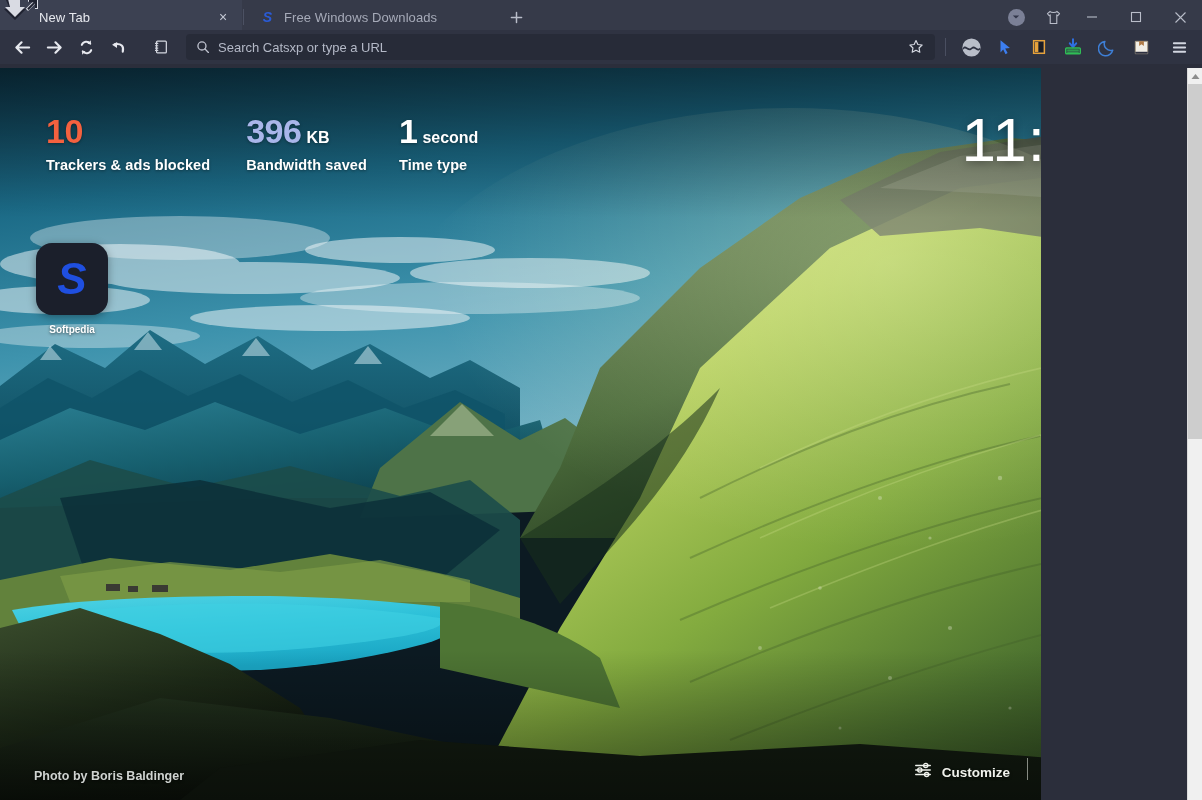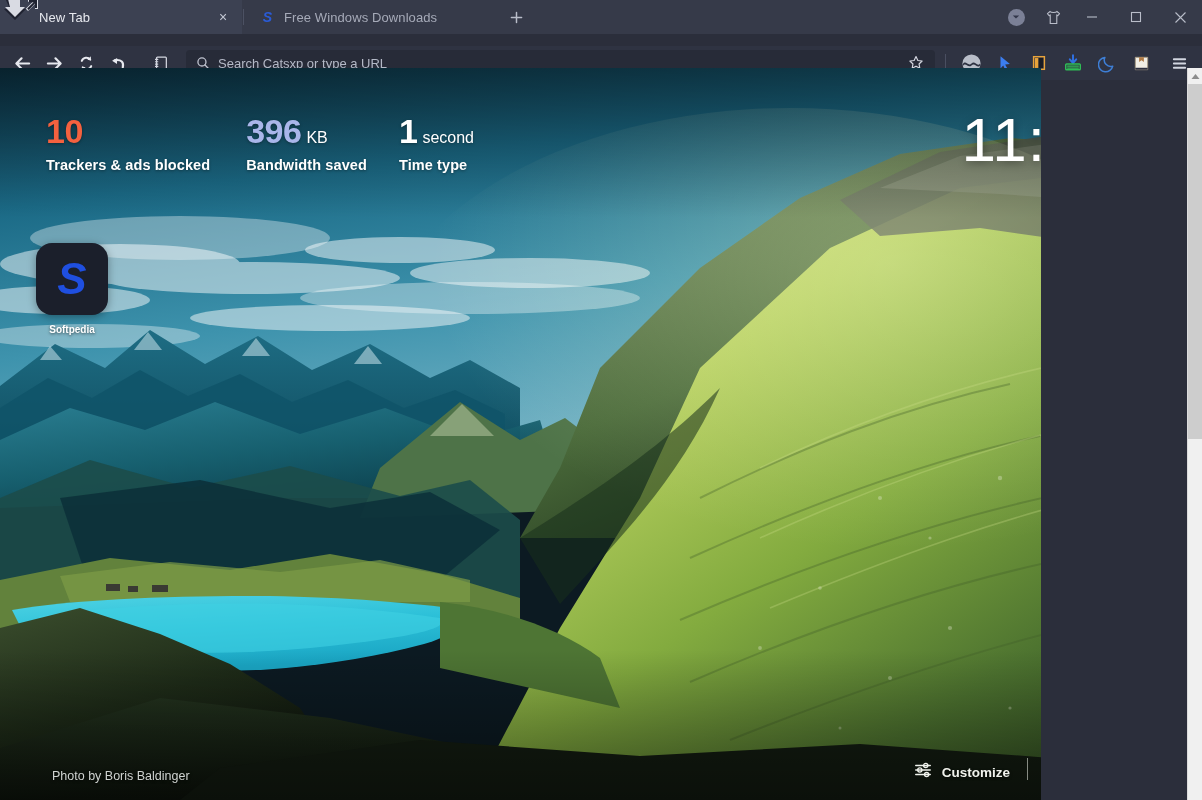--- a/index.html
+++ b/index.html
@@ -92,21 +92,21 @@
   
   .capture-overlay {
     position: absolute; left: 2px; top: -2px;
     width: 44px; height: 28px;
     z-index: 40;
     pointer-events: none;
   }
 
   
   .toolbar {
-    position: absolute; top: 46px; left: 0;
+    position: absolute; top: 30px; left: 0;
     width: 1202px; height: 34px;
     background: #2f3342;
     display: flex; align-items: center;
     padding: 0 6px;
   }
   .nav-btn {
     width: 32px; height: 28px;
     display: flex; align-items: center; justify-content: center;
     color: #e7e9ef;
   }
@@ -186,21 +186,21 @@
     z-index: 6;
   }
   .stat { margin-right: 58px; }
   .stat-num {
     font-size: 34px; font-weight: 700;
     line-height: 1.05;
     letter-spacing: -0.5px;
     text-shadow: 0 1px 3px rgba(0,0,0,.35);
   }
   .stat-num .unit {
-    font-size: 16px; font-weight: 400;
+    font-size: 16px; font-weight: 700;
     color: #ffffff; margin-left: 5px;
     letter-spacing: 0;
   }
   .stat-label {
     margin-top: 7px;
     font-size: 14.5px; font-weight: 700;
     color: #ffffff;
     text-shadow: 0 1px 3px rgba(0,0,0,.4);
     letter-spacing: .1px;
   }
@@ -241,22 +241,22 @@
   }
   .shortcut-label {
     margin-top: 9px;
     font-size: 10px; font-weight: 700;
     color: #ffffff;
     text-shadow: 0 1px 3px rgba(0,0,0,.6);
   }
 
   
   .photo-credit {
-    position: absolute; left: 52px; bottom: 17px;
-    font-size: 12.5px; font-weight: 400;
+    position: absolute; left: 34px; bottom: 17px;
+    font-size: 12.5px; font-weight: 700;
     color: #cfd3d0;
     text-shadow: 0 1px 3px rgba(0,0,0,.6);
     z-index: 6;
   }
   .scroll-news {
     position: absolute; left: 0; right: 0; bottom: 6px;
     text-align: center;
     z-index: 6;
   }
   .scroll-news-text {

